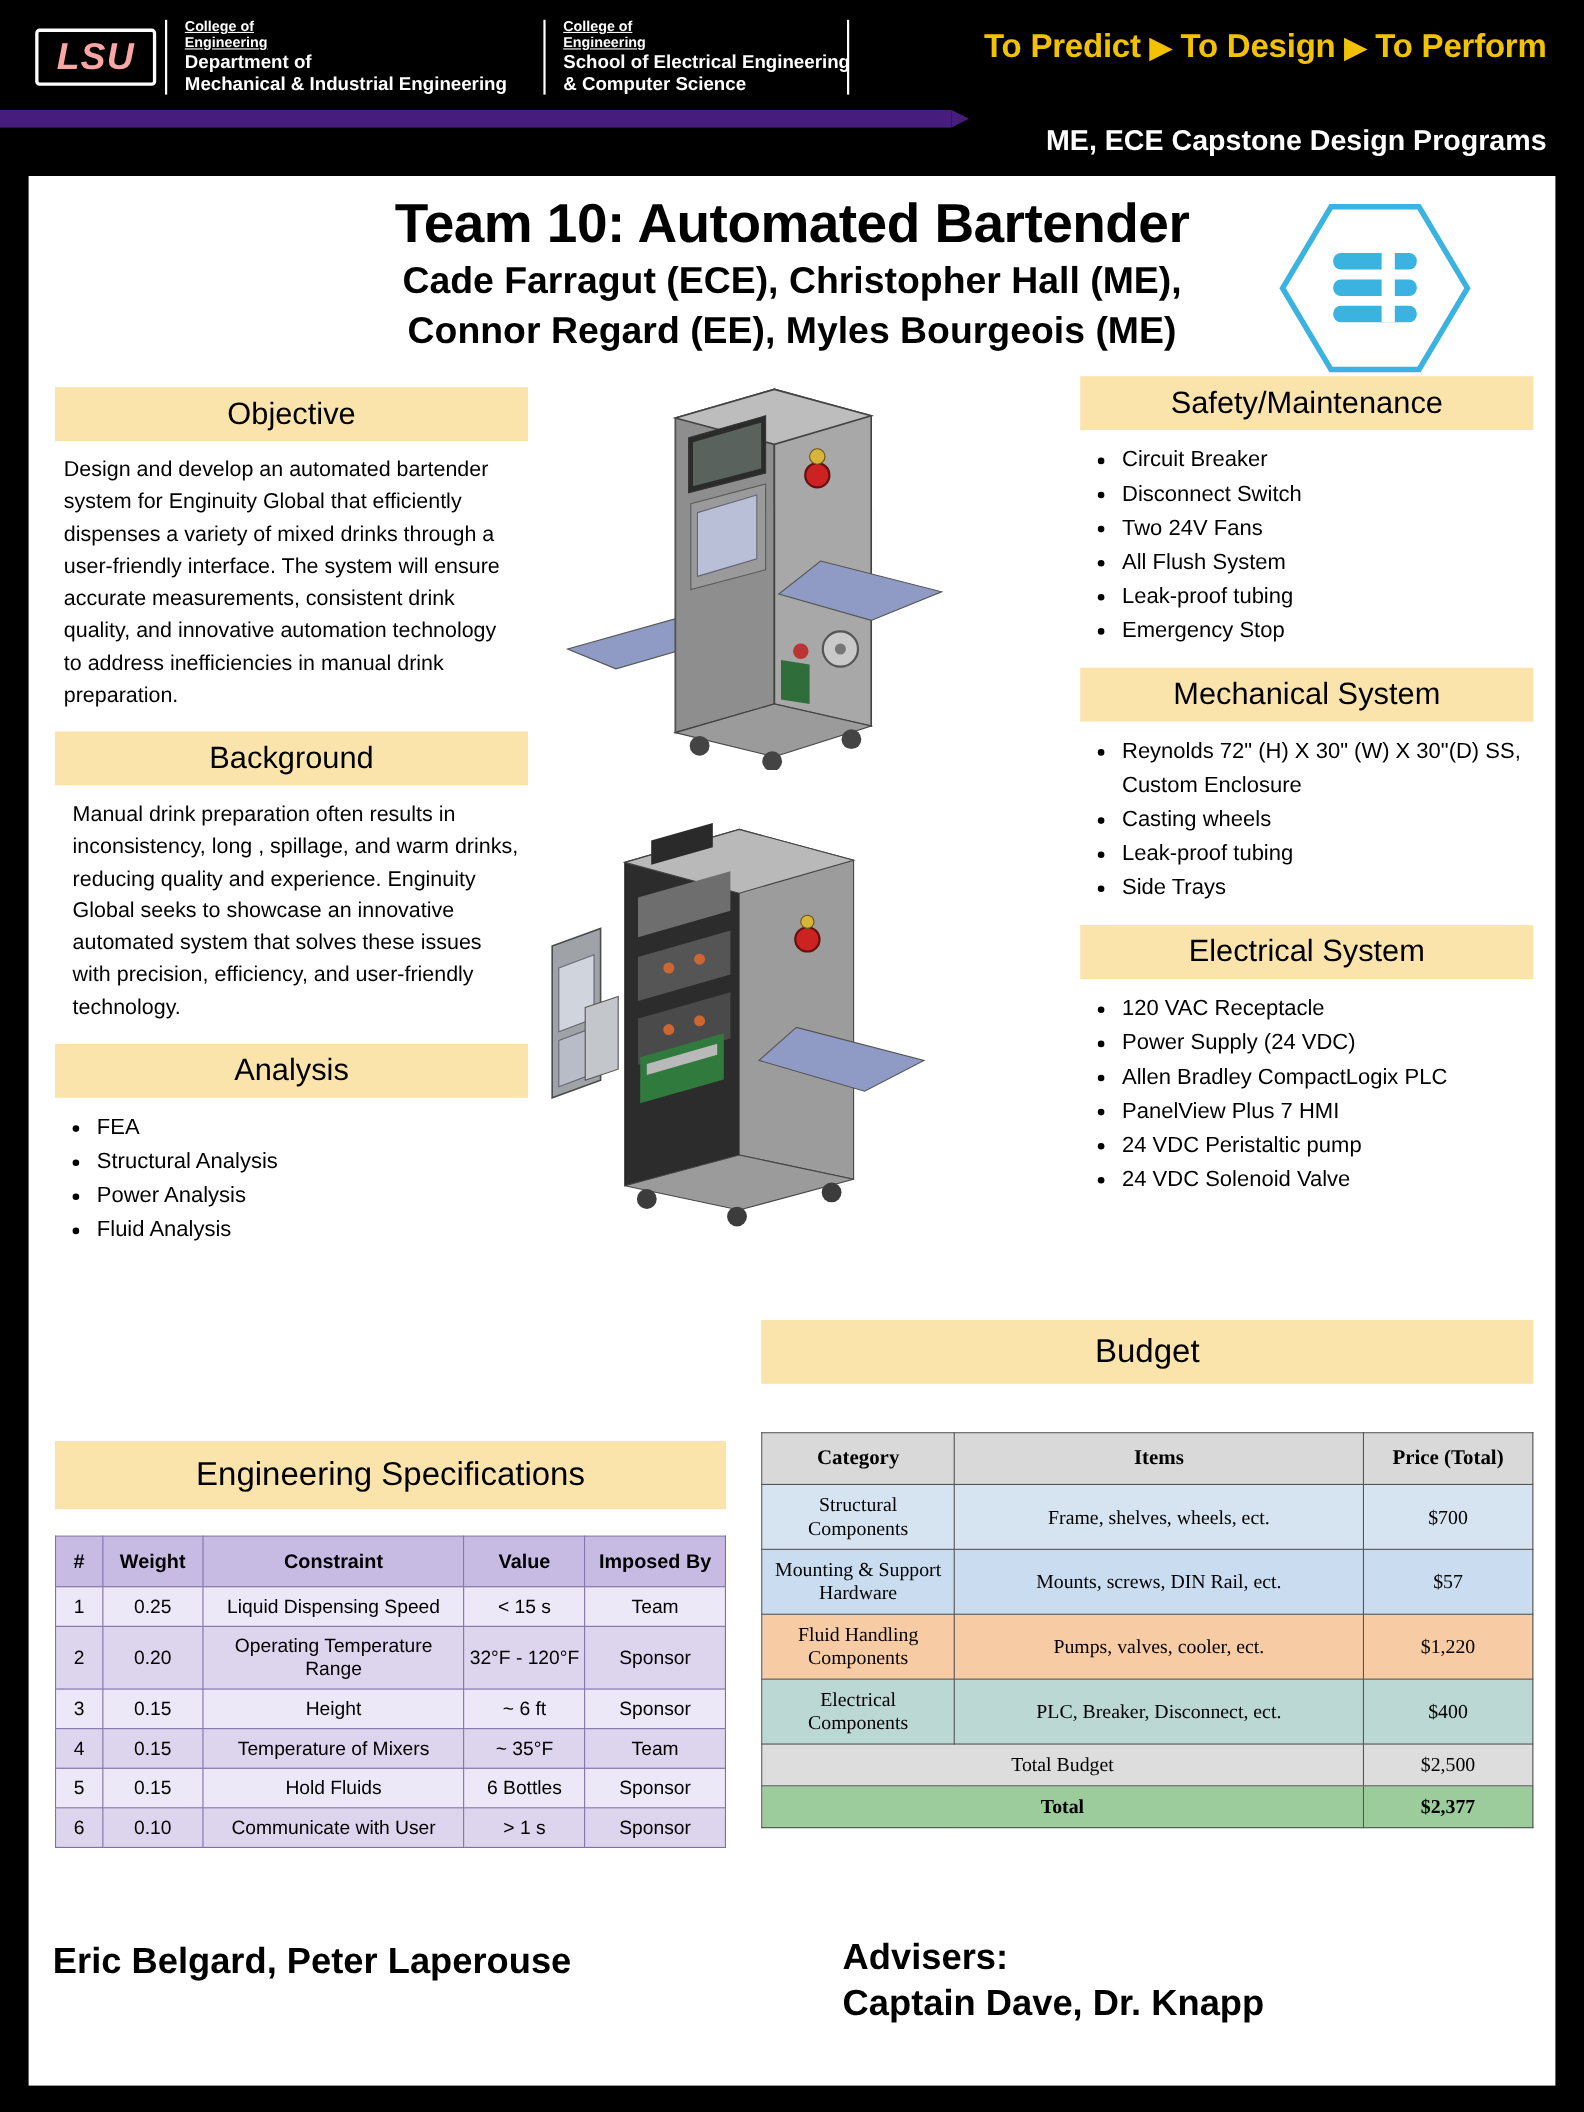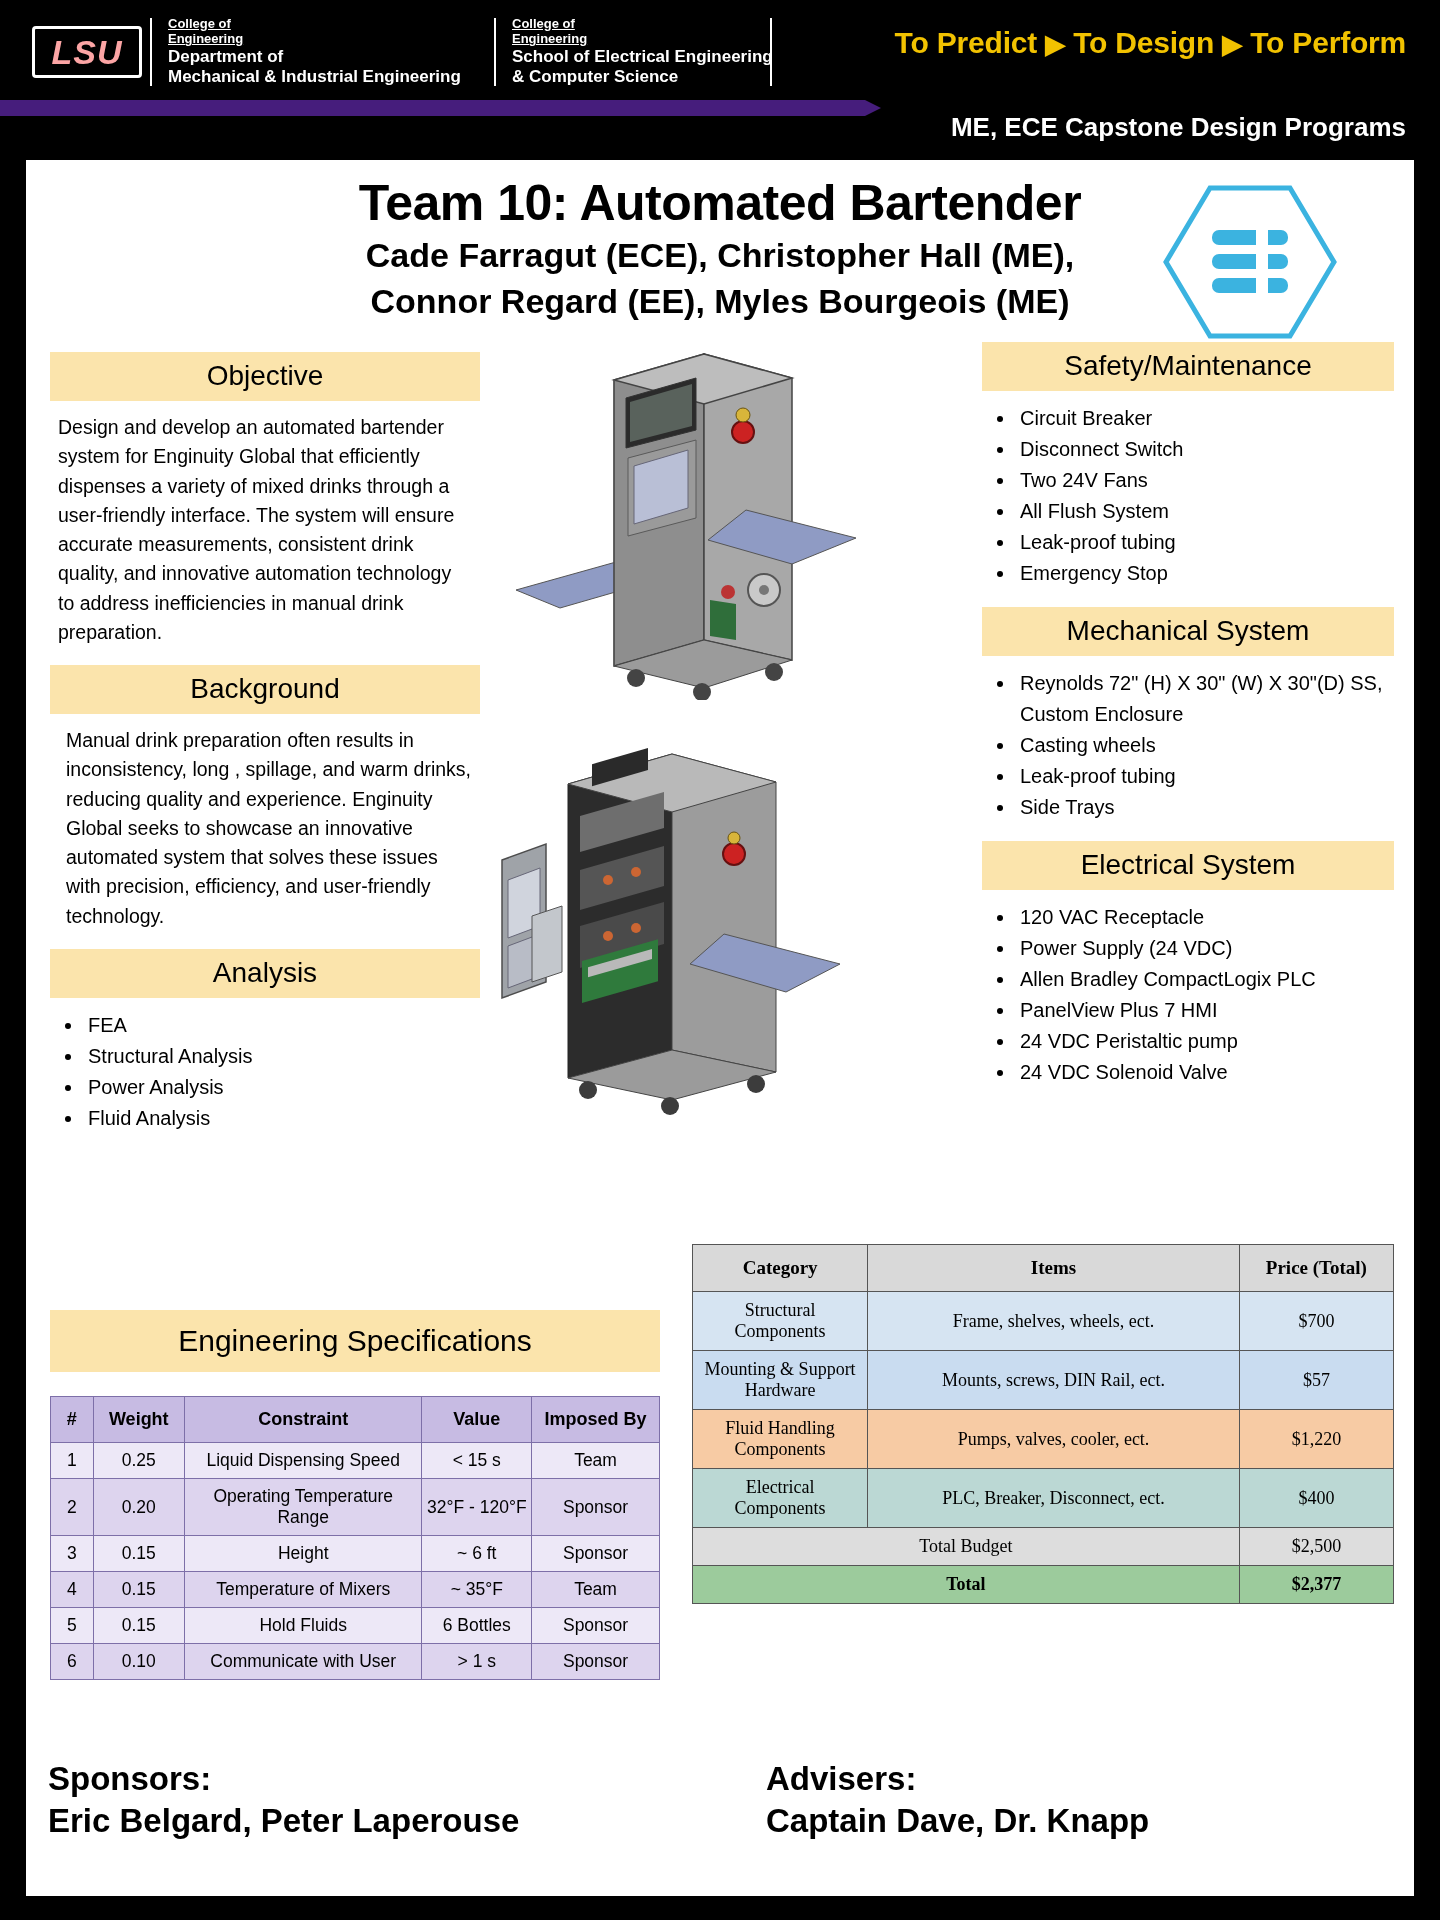--- a/index.html
+++ b/index.html
@@ -354,20 +354,21 @@
             <td>0.10</td>
             <td>Communicate with User</td>
             <td>&gt; 1 s</td>
             <td>Sponsor</td>
           </tr>
         </tbody>
       </table>
     </div>
 
     <div class="budget-wrap">
+      <div class="budget-hdr">Budget</div>
       <table class="budget">
         <thead>
           <tr>
             <th style="width:25%">Category</th>
             <th style="width:53%">Items</th>
             <th style="width:22%">Price (Total)</th>
           </tr>
         </thead>
         <tbody>
           <tr>
@@ -396,21 +397,20 @@
           </tr>
           <tr>
             <td class="c-green" colspan="2">Total</td>
             <td class="c-green">$2,377</td>
           </tr>
         </tbody>
       </table>
     </div>
 
     <div class="footer-left">
-      <div class="foot-lbl">Sponsors:</div>
       <div class="foot-val">Eric Belgard, Peter Laperouse</div>
     </div>
     <div class="footer-right">
       <div class="foot-lbl">Advisers:</div>
       <div class="foot-val">Captain Dave, Dr. Knapp</div>
     </div>
 
   </div>
 </div>
 

